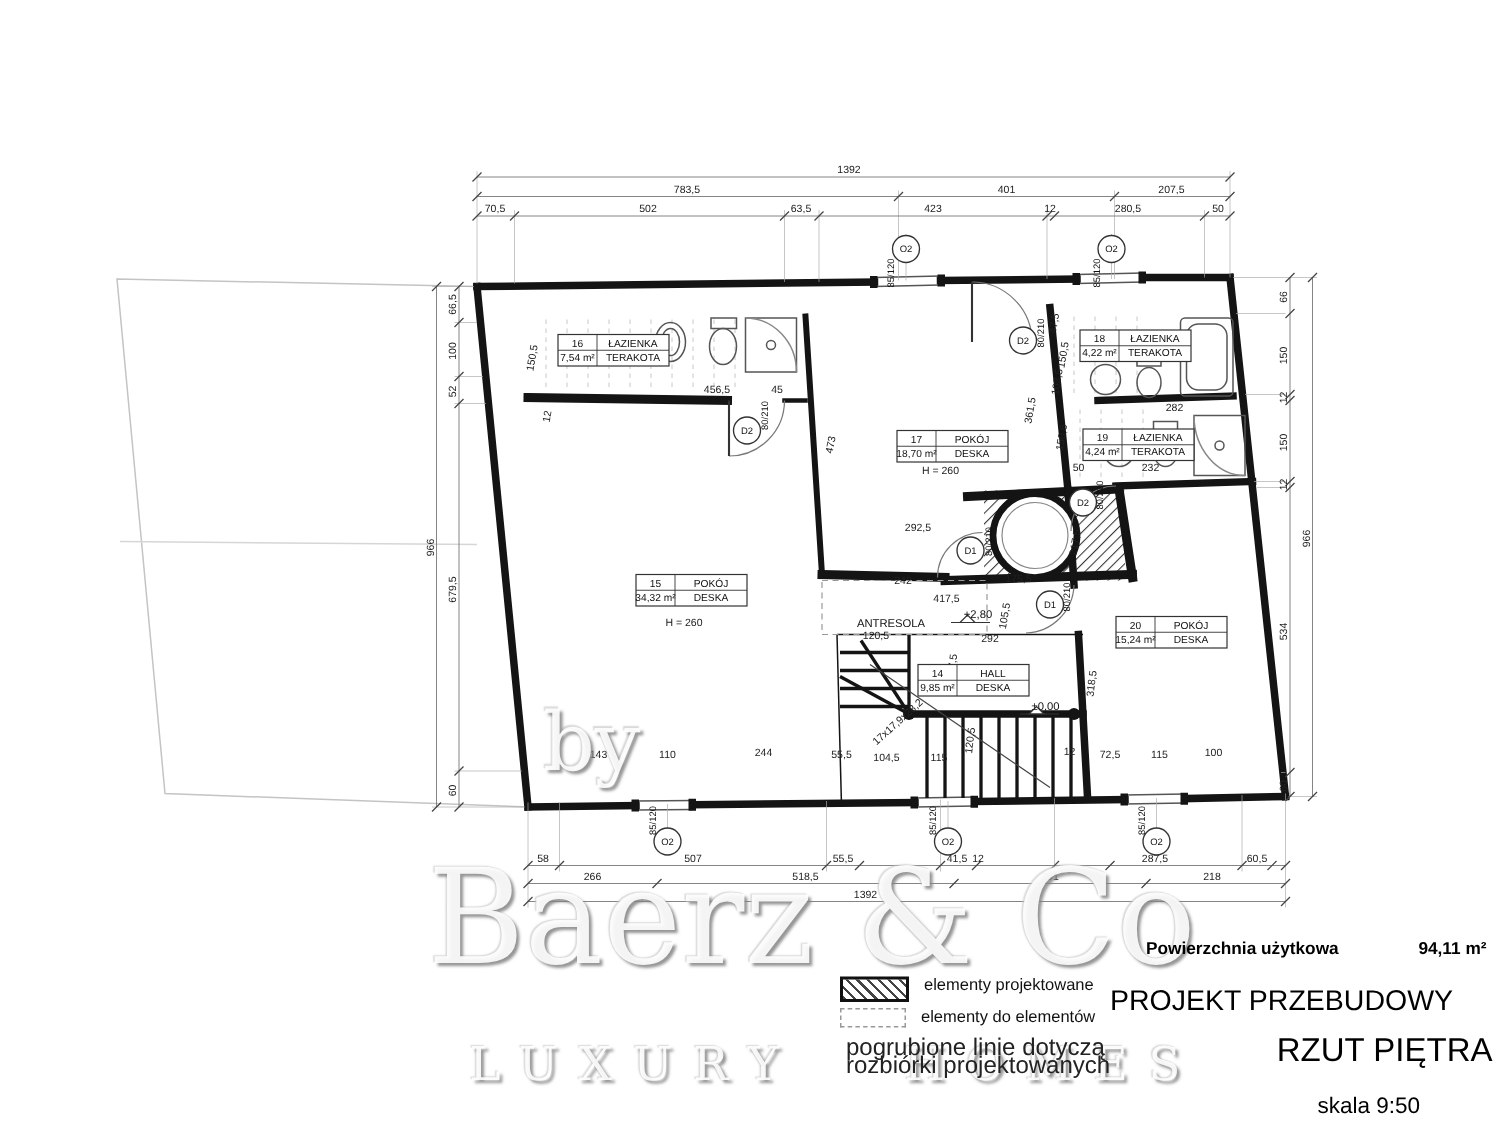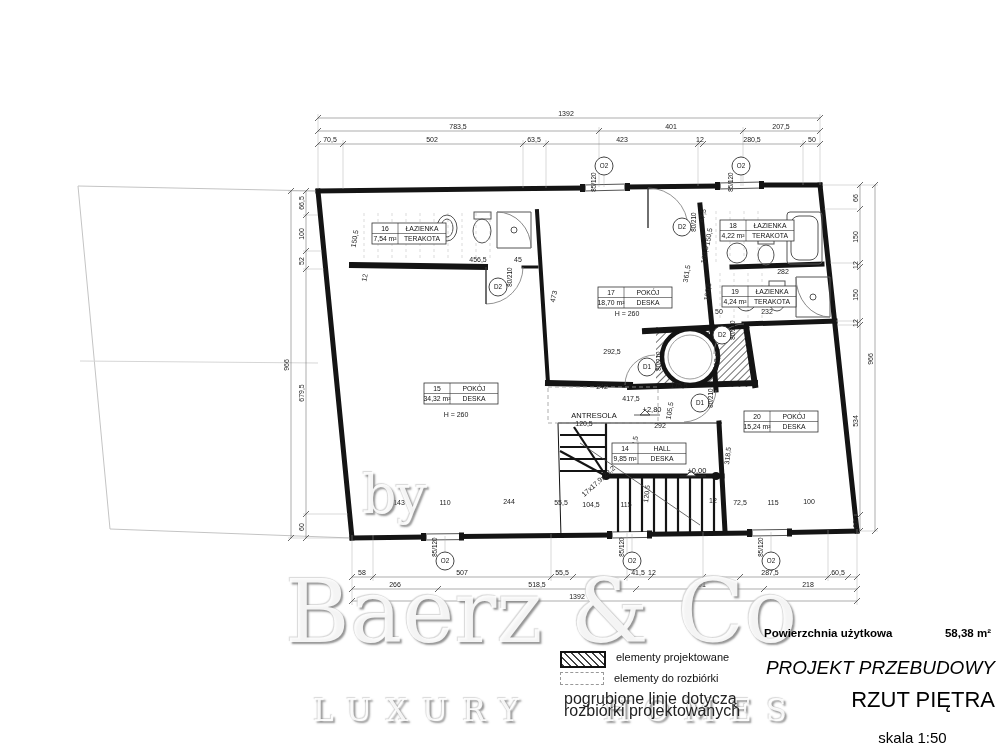--- a/index.html
+++ b/index.html
@@ -18,21 +18,21 @@
   #wm-tag{left:313px;top:677px;font-size:31px;letter-spacing:14px;word-spacing:46px;}
   #legend{position:absolute;left:560px;top:636px;z-index:4;width:200px;}
   .leg-row{display:flex;align-items:flex-start;margin-bottom:4px;}
   .leg-swatch1{width:42px;height:13px;border:2px solid #111;margin-right:10px;
       background:repeating-linear-gradient(45deg,#444 0 1.5px,#fff 1.5px 5px);}
   .leg-swatch2{width:42px;height:11px;border:1px dashed #999;margin-right:10px;background:#fff;}
   .leg-label{font-size:11px;color:#111;}
   .leg-note{font-size:16px;color:#222;line-height:12px;margin-top:8px;margin-left:4px;}
   #titleblock{position:absolute;left:740px;top:612px;width:255px;z-index:4;color:#000;}
   #tb-area{display:flex;justify-content:space-between;font-size:11.5px;font-weight:bold;padding:0 4px 0 24px;}
-  #tb-line1{font-size:19px;text-align:right;margin-top:18px;font-style:italic;}
+  #tb-line1{font-size:19px;text-align:left;margin-top:18px;}
   #tb-line2{font-size:22px;text-align:right;margin-top:8px;}
   #tb-scale{font-size:15px;text-align:center;margin-top:16px;padding-left:90px;}
   #bottomline{position:absolute;left:0;top:744px;width:1000px;height:1px;background:#e0e0e0;z-index:1;}
 </style>
 </head>
 <body>
 
 <div id="page">
 
   <svg id="plan" width="1000" height="750" viewBox="0 0 1000 750" style="position:absolute;left:0;top:0;z-index:1;">
@@ -459,32 +459,32 @@
     <div id="wm-tag" class="wm">LUXURY HOMES</div>
   </div>
 
   <div id="legend">
     <div class="leg-row">
       <div class="leg-swatch1"></div>
       <div class="leg-label">elementy projektowane</div>
     </div>
     <div class="leg-row">
       <div class="leg-swatch2"></div>
-      <div class="leg-label">elementy do rozbiórki</div>
+      <div class="leg-label">elementy do elementów</div>
     </div>
     <div class="leg-note">
       <div>pogrubione linie dotyczą</div>
       <div>rozbiórki projektowanych</div>
     </div>
   </div>
 
   <div id="titleblock">
     <div id="tb-area">
       <span>Powierzchnia użytkowa</span>
-      <span>58,38 m²</span>
+      <span>94,11 m²</span>
     </div>
     <div id="tb-line1">PROJEKT PRZEBUDOWY</div>
     <div id="tb-line2">RZUT PIĘTRA</div>
-    <div id="tb-scale">skala 1:50</div>
+    <div id="tb-scale">skala 9:50</div>
   </div>
 
   <div id="bottomline"></div>
 </div>
 
 </body></html>

